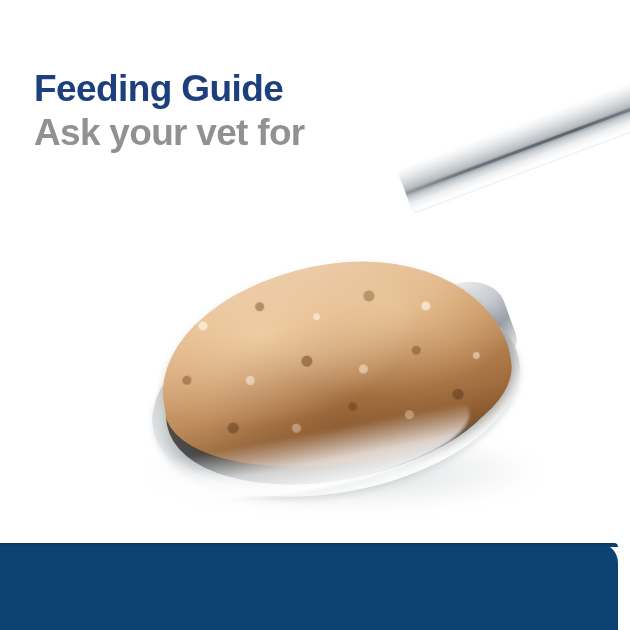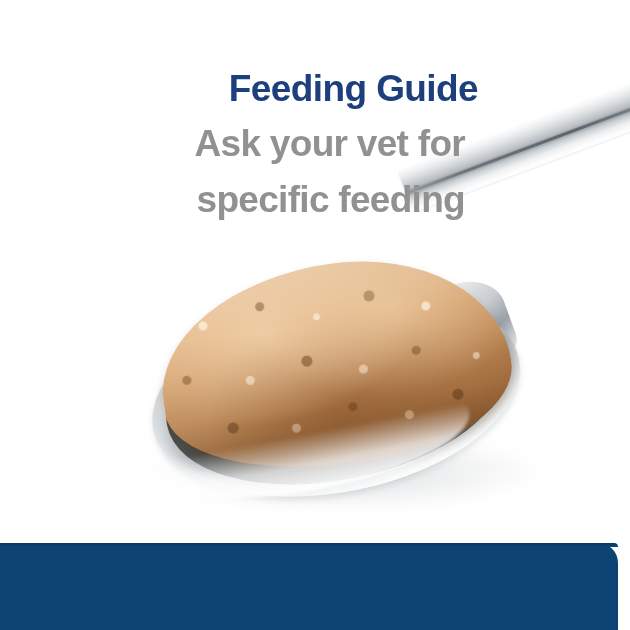--- a/index.html
+++ b/index.html
@@ -1,29 +1,29 @@
 <!DOCTYPE html>
 <html><head>
 <meta charset="utf-8">
 <style>
   html,body{margin:0;padding:0;background:#ffffff;}
   body{width:630px;height:630px;overflow:hidden;font-family:"Liberation Sans",sans-serif;}
   .card{position:relative;width:630px;height:630px;background:#ffffff;overflow:hidden;}
 
   
-  .text-block{position:absolute;left:58px;top:68px;width:420px;z-index:40;text-align:right;}
+  .text-block{position:absolute;left:34px;top:68px;width:420px;z-index:40;}
   .heading{
     font-family:"Liberation Sans",sans-serif;
     font-weight:bold;font-size:37px;line-height:41px;
     letter-spacing:-0.6px;color:#1d3f7d;margin:0 0 2px 0;white-space:nowrap;
   }
   .subline{
     font-family:"Liberation Sans",sans-serif;
     font-weight:bold;font-size:37px;line-height:43px;
-    letter-spacing:-0.7px;color:#919191;margin:13px;white-space:nowrap;
+    letter-spacing:-0.7px;color:#919191;margin:0;white-space:nowrap;
   }
 
   
   .photo{position:absolute;left:0;top:0;width:630px;height:560px;z-index:10;}
 
   
   .spoon-shadow{
     position:absolute;left:150px;top:440px;width:390px;height:70px;
     background:radial-gradient(ellipse at 50% 45%,rgba(150,155,160,0.34) 0%,rgba(170,175,180,0.16) 45%,rgba(255,255,255,0) 72%);
     filter:blur(7px);
@@ -174,18 +174,17 @@
       <div class="food-tex"></div>
       <div class="food-tex2"></div>
       <div class="food-shade"></div>
     </div>
     <div class="bowl-rim-hl"></div>
   </div>
 
   <div class="text-block">
     <p class="heading">Feeding Guide</p>
     <p class="subline">Ask your vet for</p>
-    <p class="subline">specific feeding</p>
   </div>
 
   <div class="bottom-bar"></div>
 
 </div>
 
 </body></html>

